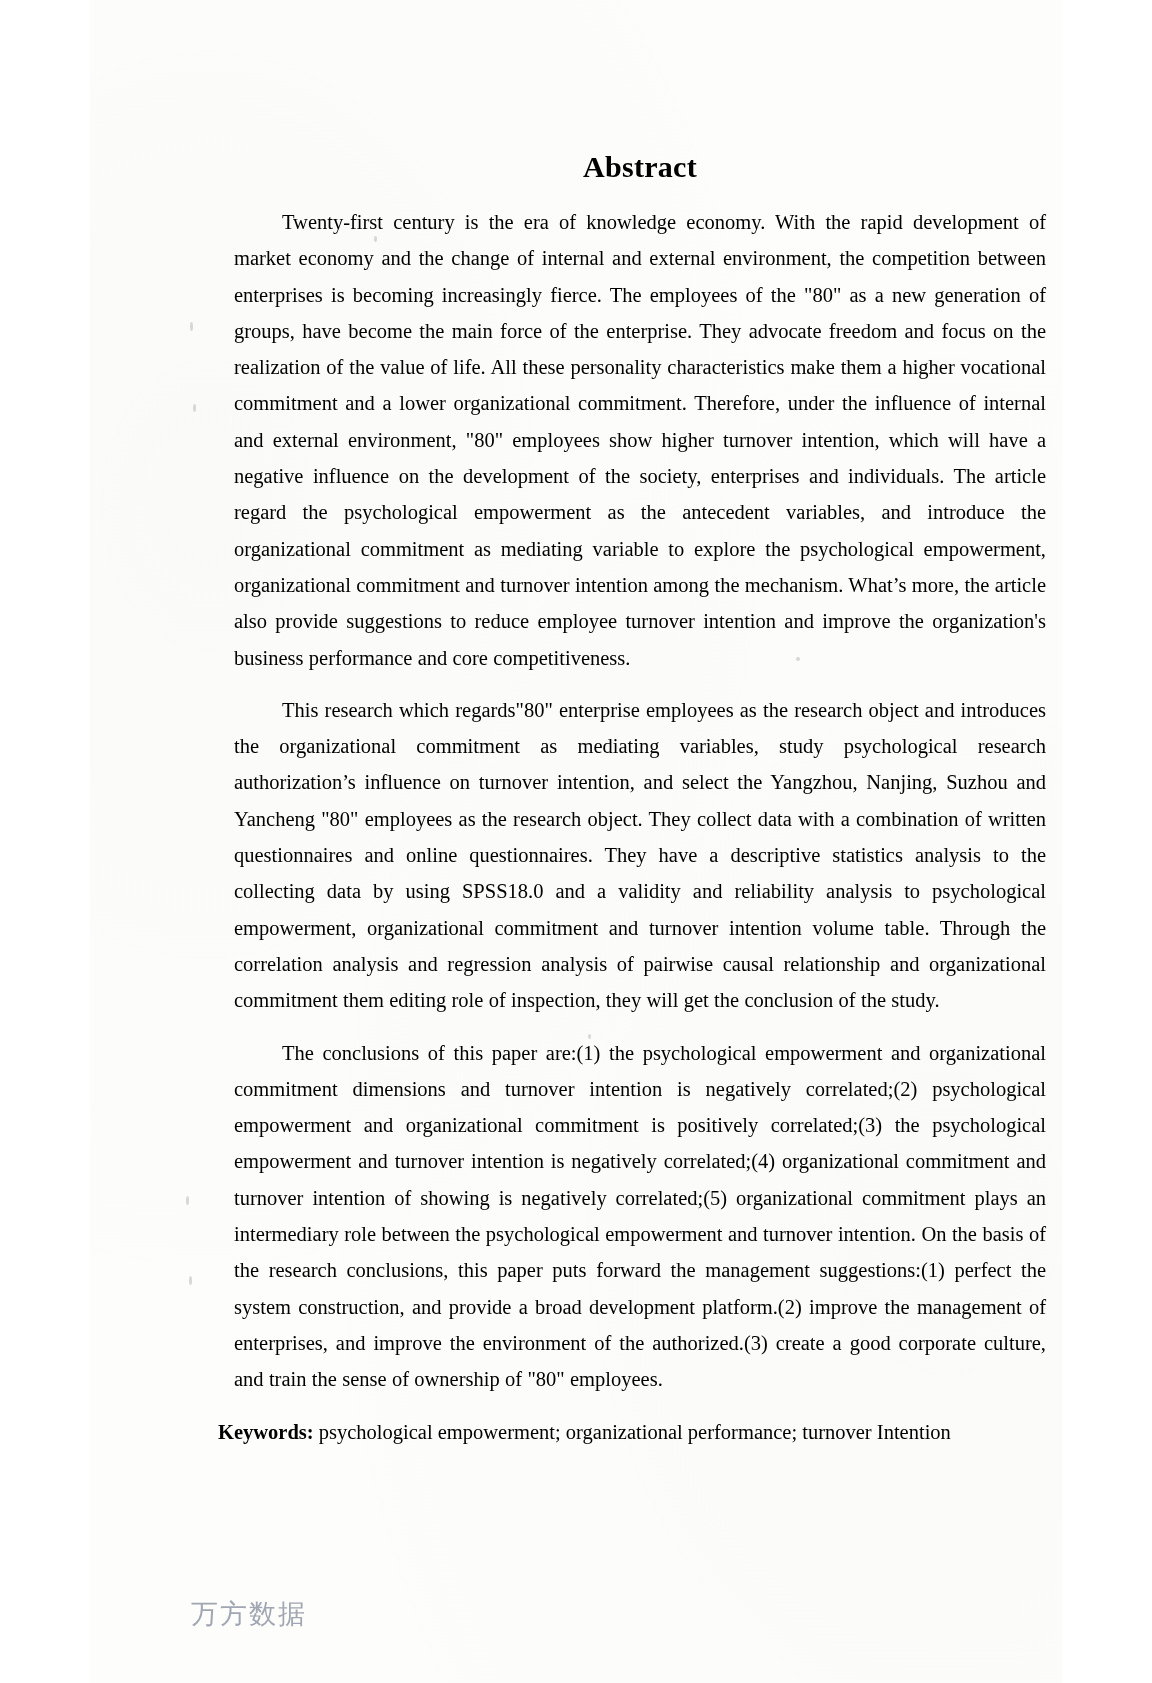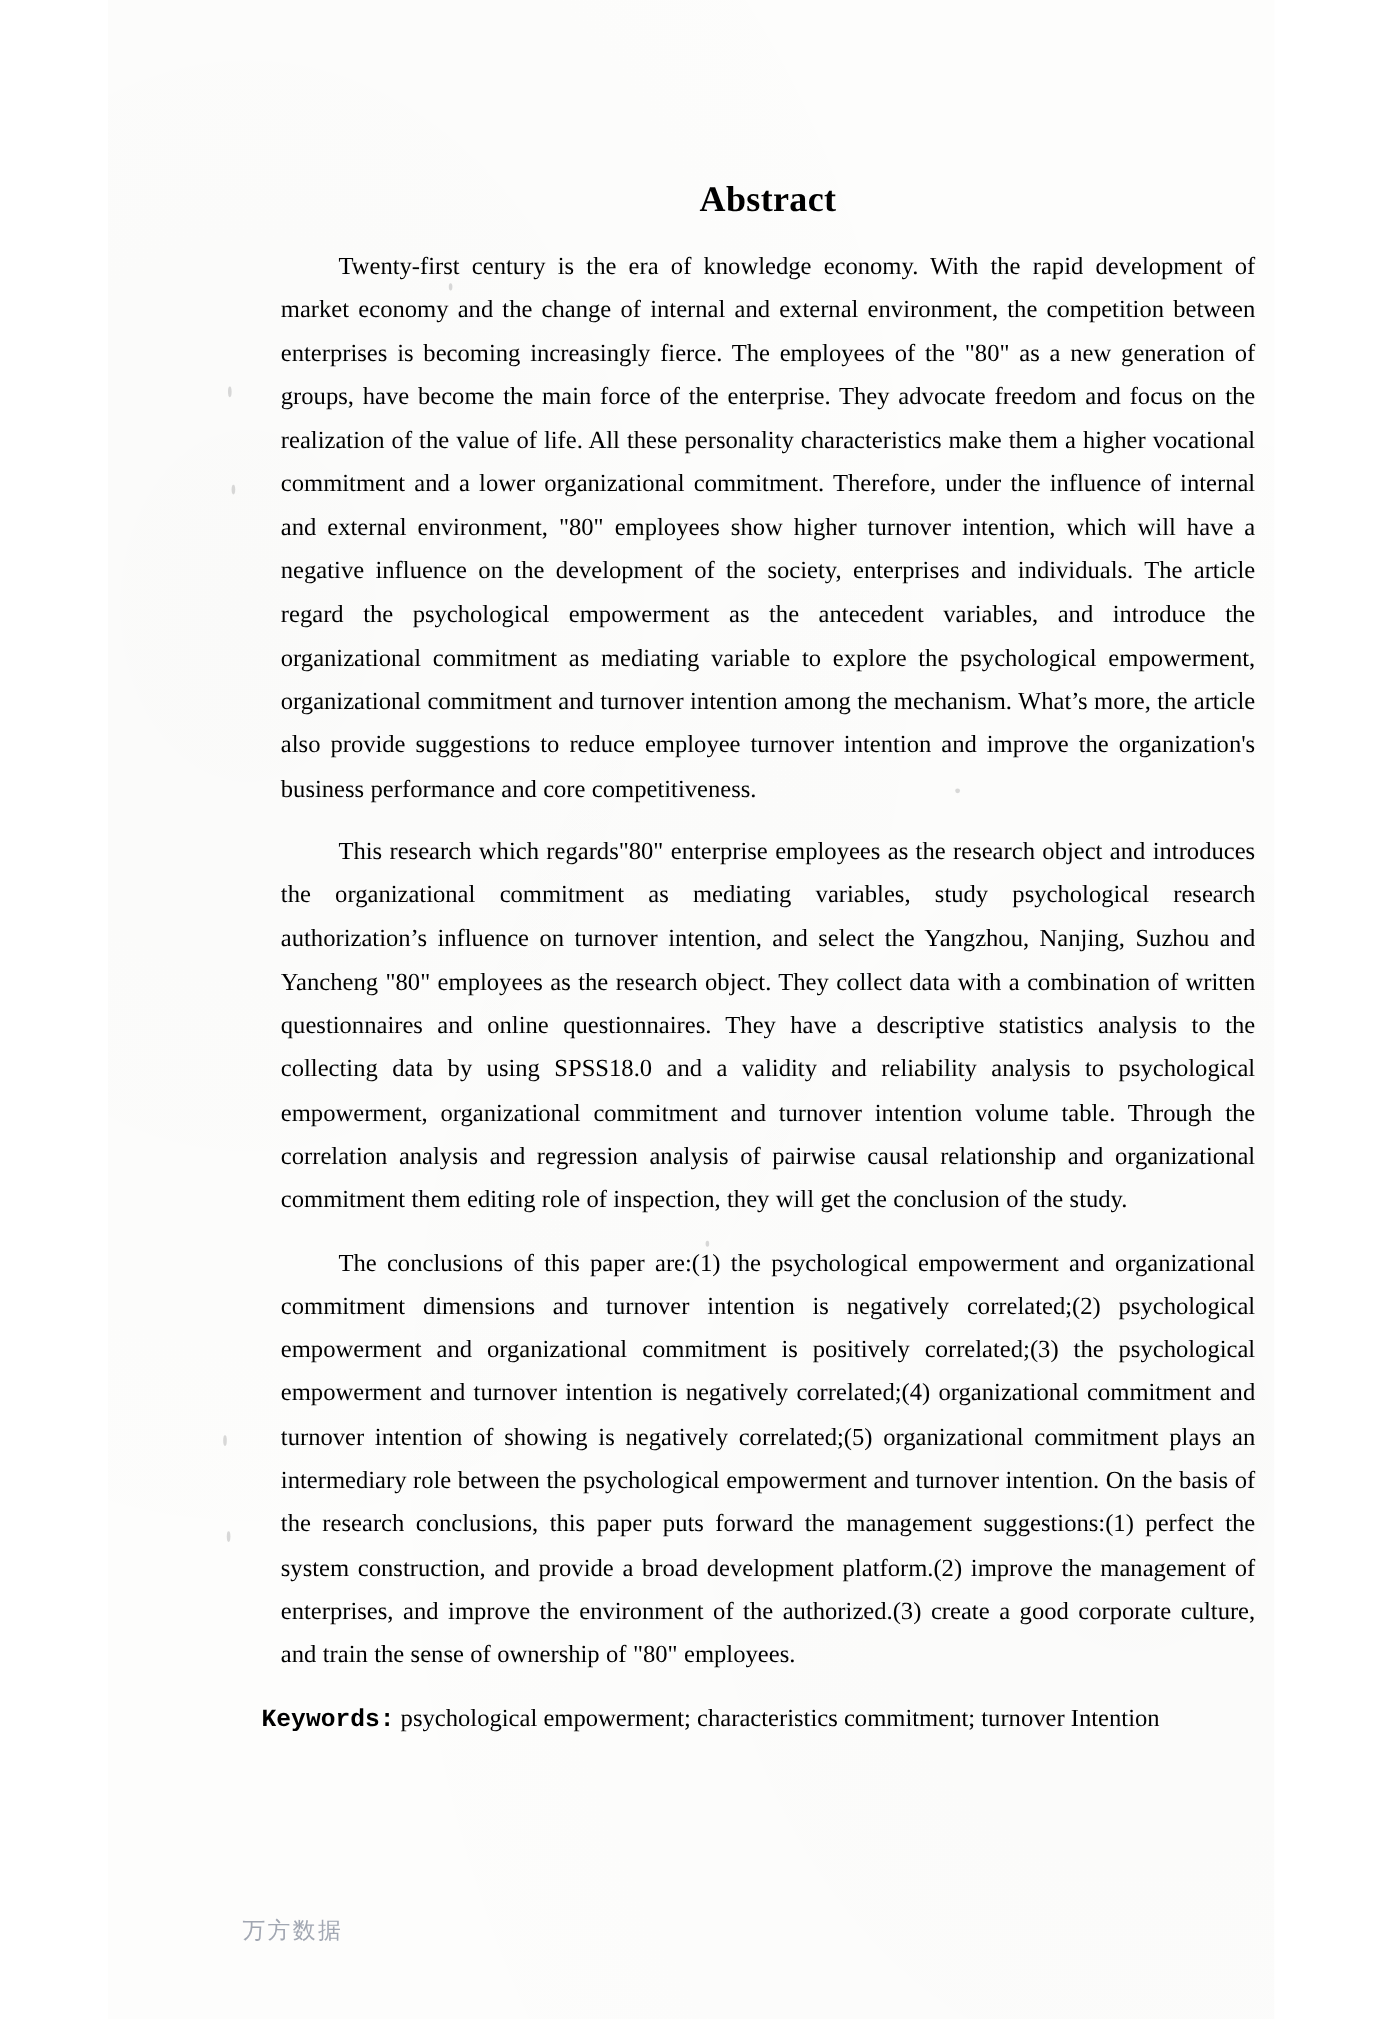--- a/index.html
+++ b/index.html
@@ -57,28 +57,27 @@
   }
   .keywords {
     font-size: 20.5px;
     line-height: 36.3px;
     text-align: left;
     text-indent: 0;
     margin: 0;
   }
   .keywords .kw-label {
     font-weight: bold;
-    font-family: Liberation Mono, monospace;
   }
   .watermark {
     position: absolute;
-    left: 112px;
+    left: 101px;
     top: 1596px;
     font-family: "DejaVu Sans", "Liberation Sans", sans-serif;
-    font-size: 19px;
+    font-size: 27px;
     color: #9aa0ac;
     letter-spacing: 2px;
     opacity: 0.92;
     user-select: none;
   }
   
   .speck {
     position: absolute;
     background: #b9b9b9;
     border-radius: 50%;
@@ -105,19 +104,19 @@
   <div class="content">
 
     <h1 class="doc-title">Abstract</h1>
 
     <p class="para">Twenty-first century is the era of knowledge economy. With the rapid development of market economy and the change of internal and external environment, the competition between enterprises is becoming increasingly fierce. The employees of the "80" as a new generation of groups, have become the main force of the enterprise. They advocate freedom and focus on the realization of the value of life. All these personality characteristics make them a higher vocational commitment and a lower organizational commitment. Therefore, under the influence of internal and external environment, "80" employees show higher turnover intention, which will have a negative influence on the development of the society, enterprises and individuals. The article regard the psychological empowerment as the antecedent variables, and introduce the organizational commitment as mediating variable to explore the psychological empowerment, organizational commitment and turnover intention among the mechanism. What’s more, the article also provide suggestions to reduce employee turnover intention and improve the organization's business performance and core competitiveness.</p>
 
     <p class="para">This research which regards"80" enterprise employees as the research object and introduces the organizational commitment as mediating variables, study psychological research authorization’s influence on turnover intention, and select the Yangzhou, Nanjing, Suzhou and Yancheng "80" employees as the research object. They collect data with a combination of written questionnaires and online questionnaires. They have a descriptive statistics analysis to the collecting data by using SPSS18.0 and a validity and reliability analysis to psychological empowerment, organizational commitment and turnover intention volume table. Through the correlation analysis and regression analysis of pairwise causal relationship and organizational commitment them editing role of inspection, they will get the conclusion of the study.</p>
 
     <p class="para">The conclusions of this paper are:(1) the psychological empowerment and organizational commitment dimensions and turnover intention is negatively correlated;(2) psychological empowerment and organizational commitment is positively correlated;(3) the psychological empowerment and turnover intention is negatively correlated;(4) organizational commitment and turnover intention of showing is negatively correlated;(5) organizational commitment plays an intermediary role between the psychological empowerment and turnover intention. On the basis of the research conclusions, this paper puts forward the management suggestions:(1) perfect the system construction, and provide a broad development platform.(2) improve the management of enterprises, and improve the environment of the authorized.(3) create a good corporate culture, and train the sense of ownership of "80" employees.</p>
 
-    <p class="keywords"><span class="kw-label">Keywords:</span><span> psychological empowerment; characteristics commitment; turnover Intention</span></p>
+    <p class="keywords"><span class="kw-label">Keywords:</span><span> psychological empowerment; organizational performance; turnover Intention</span></p>
 
   </div>
 
   <div class="watermark" style="color: rgb(154, 160, 172);">万方数据</div>
 
 </div>
 
 </body></html>

